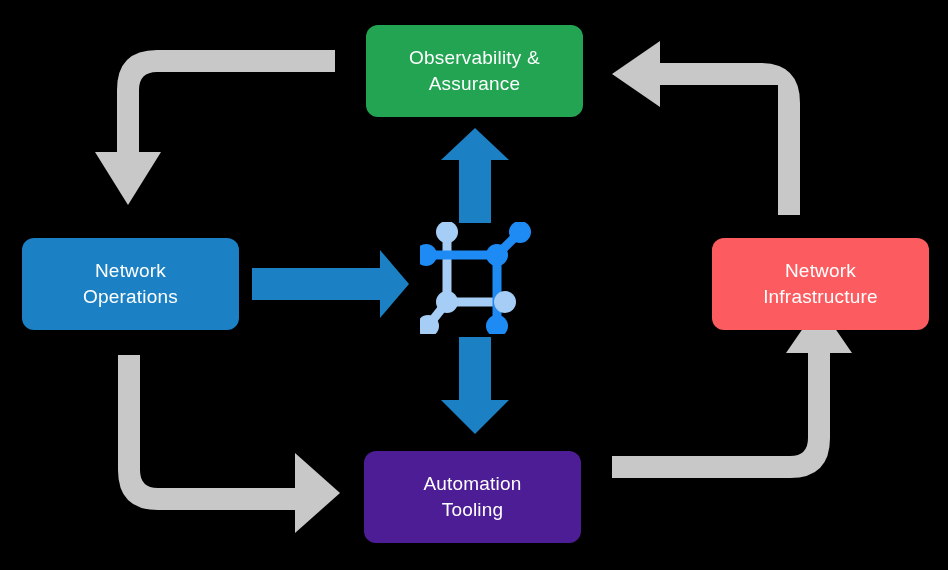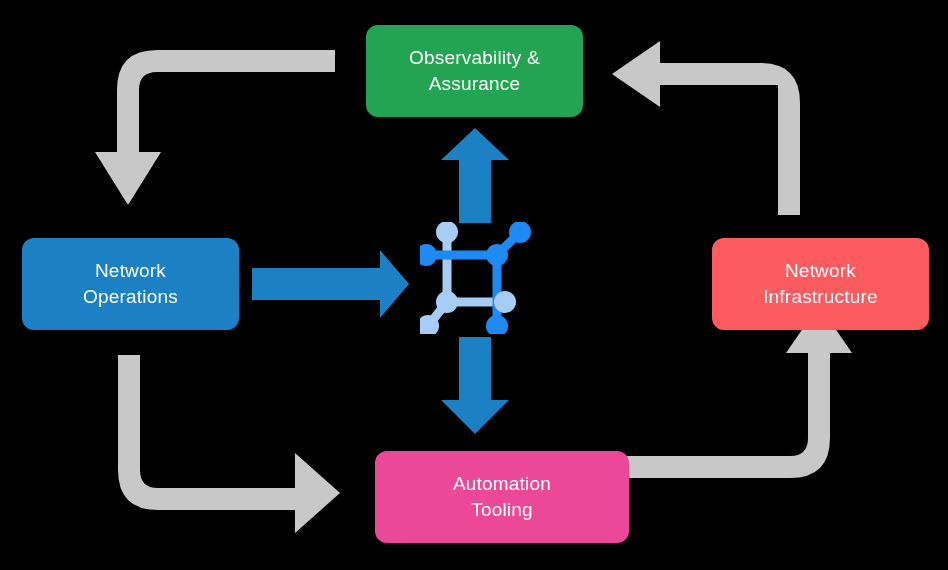--- a/index.html
+++ b/index.html
@@ -23,21 +23,21 @@
     font-weight:400;
     letter-spacing:.2px;
     padding:4px 10px;
     box-sizing:border-box;
     white-space:pre-line;
   }
   #box-observability{ left:366px; top:25px;  width:217px; height:92px; background:#22A martian; }
   #box-observability{ background:#22A453; }
   #box-operations  { left:22px;  top:238px; width:217px; height:92px; background:#1B80C4; }
   #box-infrastructure{ left:712px; top:238px; width:217px; height:92px; background:#FC5C60; }
-  #box-automation  { left:375px; top:451px; width:254px; height:92px; background:#ec4899; }
+  #box-automation  { left:364px; top:451px; width:217px; height:92px; background:#4c1d95; }
 
   .svg-layer{position:absolute;left:0;top:0;width:948px;height:570px;}
   .icon-layer{position:absolute;left:420px;top:222px;width:112px;height:112px;}
 </style>
 </head>
 <body>
 
 <div id="stage">
 
   <svg class="svg-layer" viewBox="0 0 948 570">

